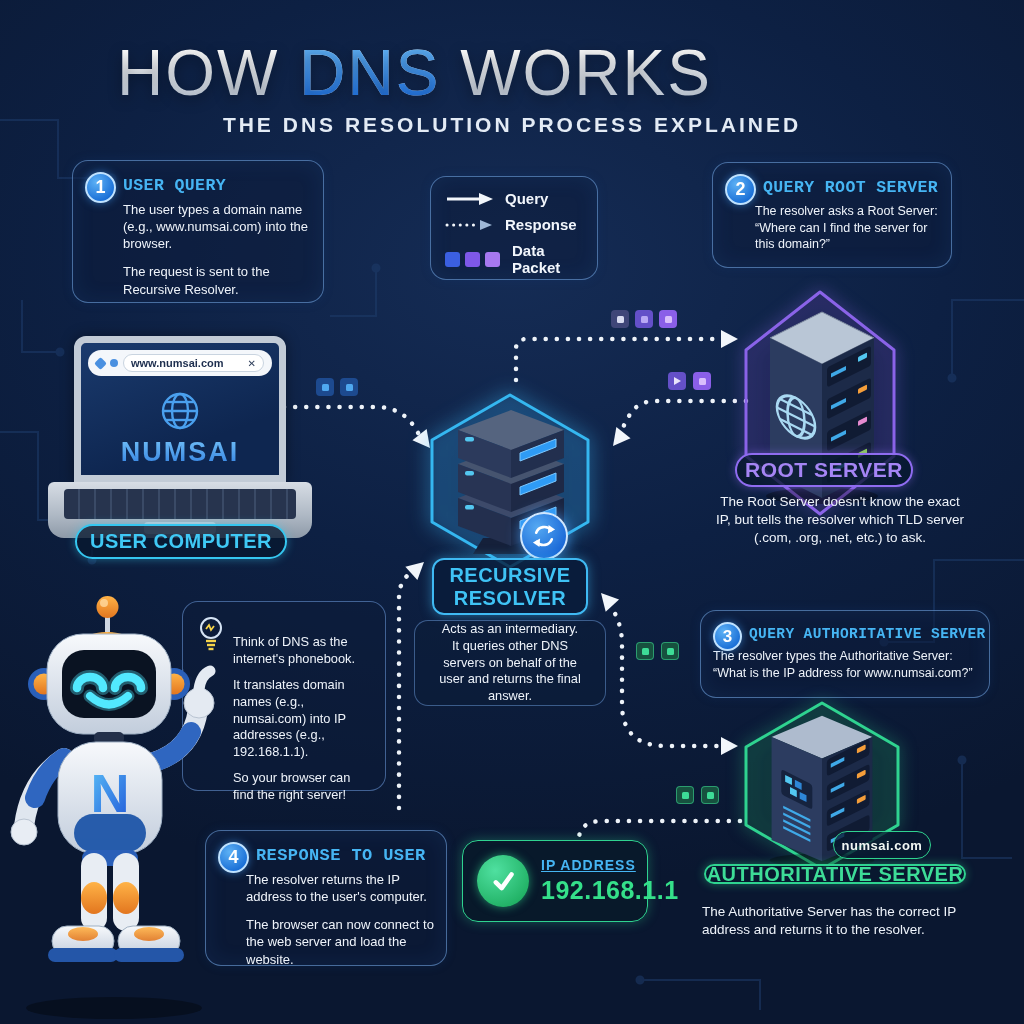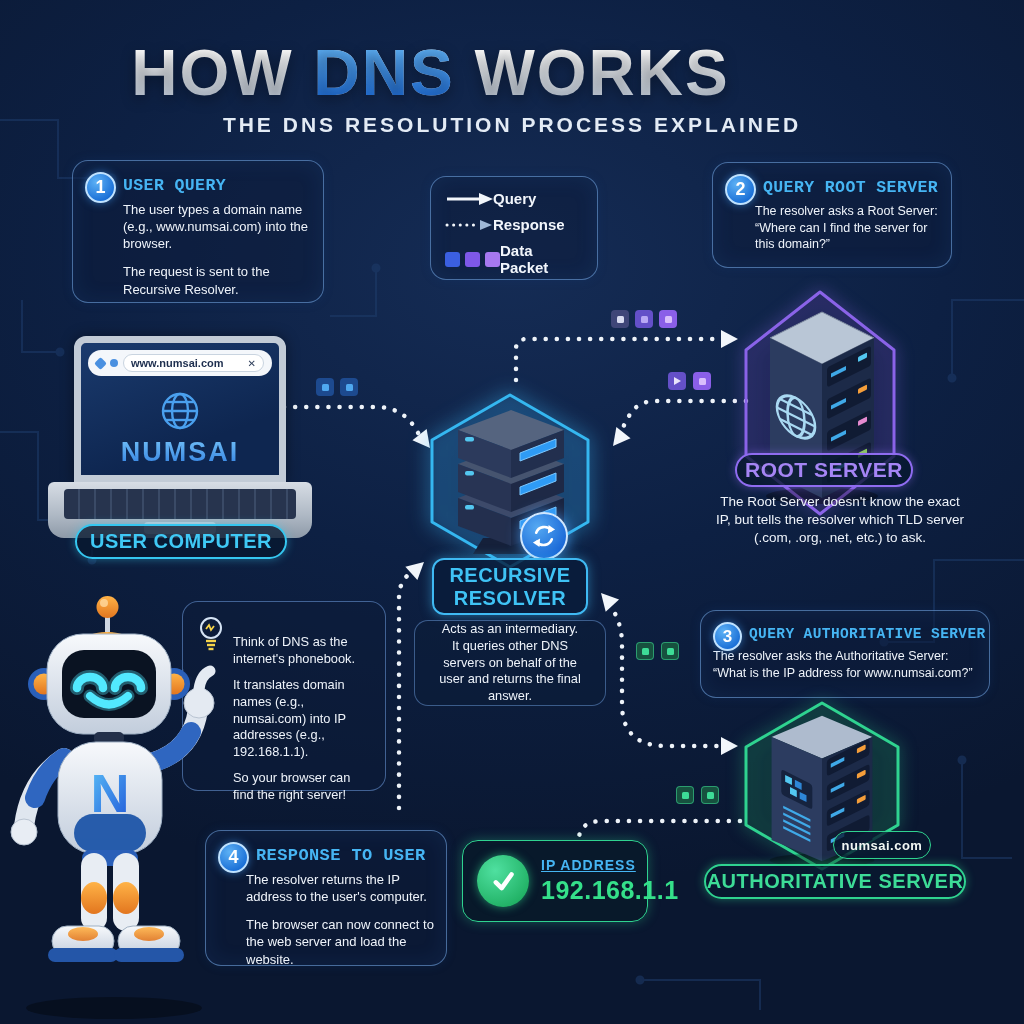--- a/index.html
+++ b/index.html
@@ -12,22 +12,22 @@
   #stage {
     position:relative; width:1024px; height:1024px;
     background:
       radial-gradient(ellipse 900px 620px at 50% 26%, #152c55 0%, #0d2043 48%, #0a1730 100%);
   }
   svg { display:block; }
   .abs { position:absolute; }
 
   
   .title {
-    position:absolute; top:36px; left:16px; width:829px; text-align:center;
-    font-size:64px; font-weight:700; letter-spacing:2px;
+    position:absolute; top:36px; left:0; width:829px; text-align:center;
+    font-size:64px; font-weight:400; letter-spacing:2px;
     background:linear-gradient(180deg,#ffffff 20%,#c3cfdf 90%);
     -webkit-background-clip:text; background-clip:text; color:transparent;
     text-shadow:0 4px 14px rgba(0,0,0,.35);
   }
   .title .hl {
     background:linear-gradient(180deg,#63b5f7 10%,#1d6fe0 90%);
     -webkit-background-clip:text; background-clip:text; color:transparent;
   }
   .subtitle {
     position:absolute; top:113px; left:0; width:1024px; text-align:center;
@@ -48,21 +48,21 @@
     box-shadow:0 0 8px rgba(60,150,240,.6);
   }
   .panel-title {
     margin:15px 10px 6px 50px; color:#46b5f3; font-weight:800; font-size:16.5px;
     letter-spacing:.4px; white-space:nowrap;font-family:Liberation Mono, monospace;
   }
   .panel-body { margin:0 10px 0 50px; font-size:13px; font-weight:500; line-height:1.32; color:#eef3fa; }
   .panel-body p { margin-bottom:11px; }
 
   
-  .legend-row { display:flex; align-items:center; margin-bottom:9px; }
+  .legend-row { display:flex; align-items:center; gap:12px; margin-bottom:9px; }
   .legend-label { font-size:15px; font-weight:600; color:#f2f6fc; }
   .sq { width:15px; height:15px; border-radius:3px; }
 
   
   .pill {
     position:absolute; display:flex; align-items:center; justify-content:center;
     border-radius:18px; font-weight:800; letter-spacing:.5px;
     background:rgba(8,24,48,.78);
   }
   .pill.cyan  { border:2px solid #35c7f0; color:#3fc9f5; box-shadow:0 0 10px rgba(53,199,240,.45); }
@@ -427,21 +427,21 @@
   <div class="resolver-label">
     <span>RECURSIVE</span>
     <span>RESOLVER</span>
   </div>
   <div class="resolver-desc">Acts as an intermediary. It queries other DNS servers on behalf of the user and returns the final answer.</div>
 
   <div class="panel" style="left:700px;top:610px;width:290px;height:88px">
     <div class="badge" style="width:29px;height:29px;font-size:17px">3</div>
     <div class="panel-title" style="font-size:14.5px;margin-left:48px">QUERY AUTHORITATIVE SERVER</div>
     <div class="panel-body" style="margin:2px 10px 0 12px;font-size:12.5px">
-        <p>The resolver asks the Authoritative Server: “What is the IP address for www.numsai.com?”</p>
+        <p>The resolver types the Authoritative Server: “What is the IP address for www.numsai.com?”</p>
       </div>
   </div>
 
   <div class="tip-tail"></div>
   <div class="tipbox">
     <svg class="bulb" width="28" height="36" viewBox="0 0 28 36">
       <circle cx="14" cy="12" r="10" fill="none" stroke="#d6e4f5" stroke-width="2"></circle>
       <path d="M9 13 l3 -4 2 5 3 -4" fill="none" stroke="#f5d34a" stroke-width="1.8"></path>
       <line x1="9" y1="25" x2="19" y2="25" stroke="#f5d34a" stroke-width="2.4"></line>
       <line x1="10" y1="29" x2="18" y2="29" stroke="#f5d34a" stroke-width="2.4"></line>
@@ -562,15 +562,16 @@
         <rect x="29" y="42" width="7" height="7" fill="#2e86d6"></rect>
       <g stroke="#3fa9e8" stroke-width="2.6">
           <line x1="12" y1="66" x2="40" y2="66"></line>
           <line x1="12" y1="73" x2="40" y2="73"></line>
           <line x1="12" y1="80" x2="40" y2="80"></line>
           <line x1="12" y1="87" x2="40" y2="87"></line>
         </g>
     </g>
   </svg>
   <div class="pill tag" style="left:833px;top:831px;width:98px;height:28px;font-size:13px">numsai.com</div>
-  <div class="pill green" style="left:704px;top:864px;width:262px;height:35px;font-size:20px">AUTHORITATIVE SERVER</div>
+  <div class="pill green" style="left:704px;top:864px;width:262px;height:20px;font-size:20px">AUTHORITATIVE SERVER</div>
+  <div class="auth-desc">The Authoritative Server has the correct IP address and returns it to the resolver.</div>
 
 </div>
 
 </body></html>

